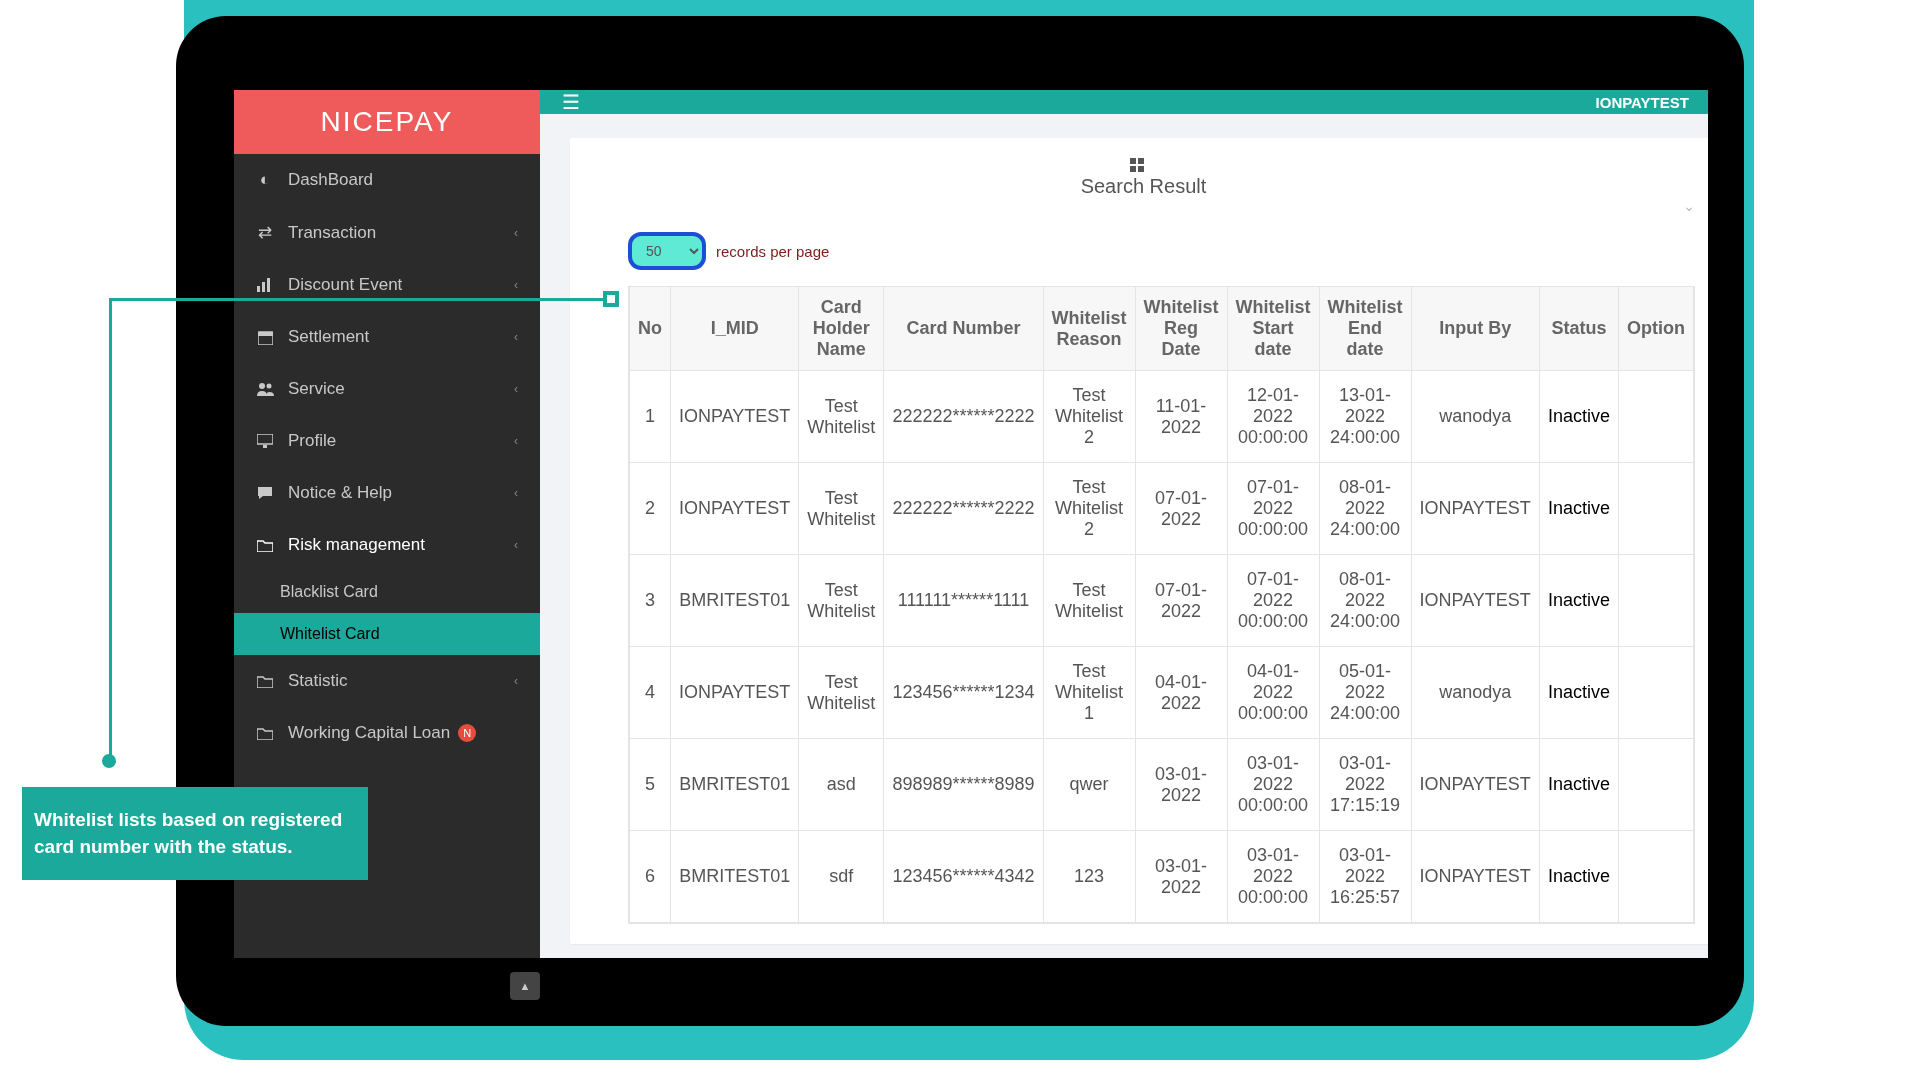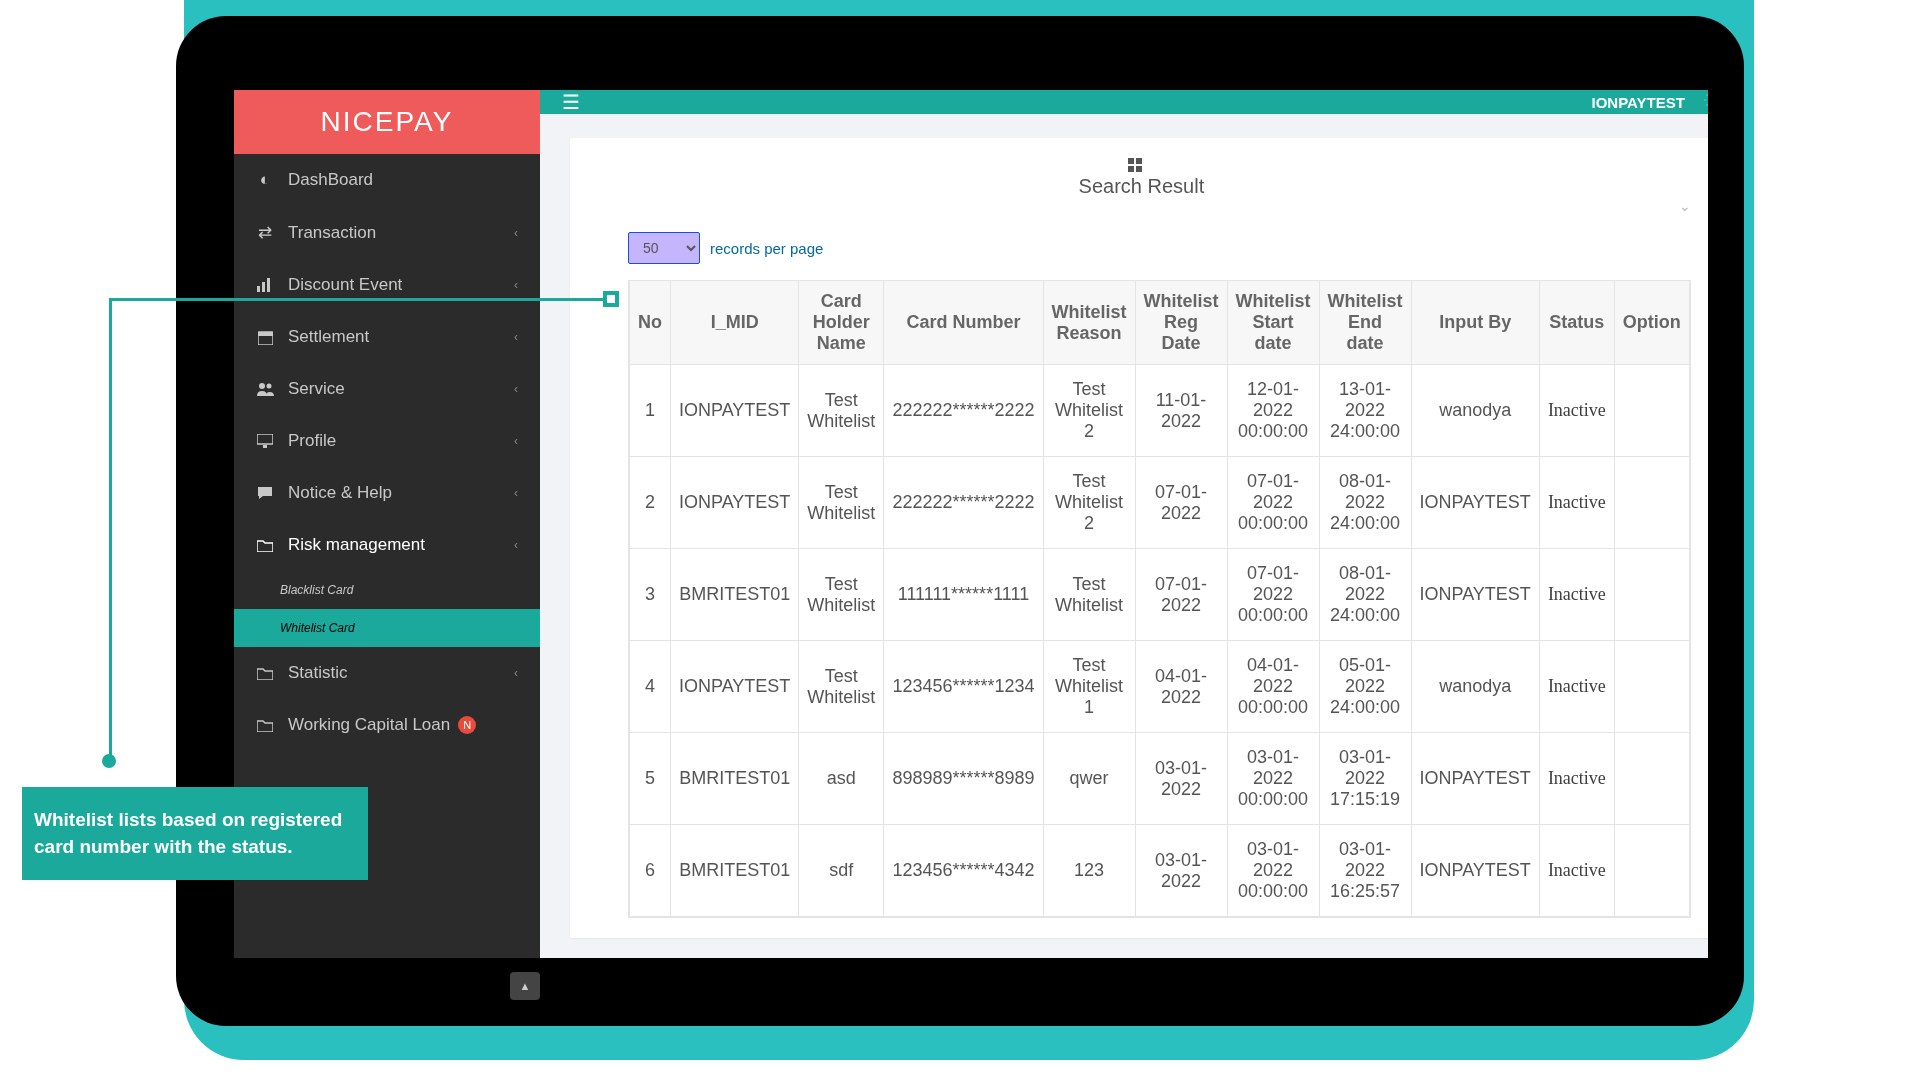--- a/index.html
+++ b/index.html
@@ -70,23 +70,22 @@
     .nav-item .chevron {
       position: absolute;
       right: 22px;
       font-size: 12px;
       color: #888;
     }
     .nav-item.expanded { color: #fff; align-items: center; }
     .sub-item {
       padding: 12px 20px 12px 46px;
       color: #c8c8c8;
-      font-size: 12px;
+      font-size: 16px;
       cursor: pointer;
-      font-style: italic;
     }
     .sub-item.active { background: #1aa99a; color: #000000; }
     .new-badge {
       display: inline-flex;
       align-items: center;
       justify-content: center;
       width: 18px; height: 18px;
       background: #e74c3c;
       color: #fff;
       border-radius: 50%;
@@ -144,45 +143,45 @@
     .panel-collapse { margin-left: auto; color: #bbb; font-size: 14px; cursor: pointer; }
     .records-row {
       display: flex;
       align-items: center;
       gap: 10px;
       margin: 8px 0 16px 36px;
       position: relative;
     }
     .records-select {
       padding: 6px 24px 6px 10px;
-      border: 1px solid #1d4ed8;
-      border-radius: 2px;
+      border: 4px solid #1d4ed8;
+      border-radius: 13px;
       font-size: 14px;
       color: #555;
-      background: #c4b5fd;
-    }
-    .records-label { color: #0369a1; font-size: 15px; }
+      background: #5eead4;
+    }
+    .records-label { color: #7f1d1d; font-size: 15px; }
     .table-wrap { margin-left: 36px; border: 1px solid #e4e4e4; border-top: none; }
     table.data { width: 100%; border-collapse: collapse; font-size: 18px; color: #555; }
     table.data th {
       background: #f7f7f7;
       border: 1px solid #e4e4e4;
       padding: 10px 8px;
       font-weight: 600;
       color: #666;
       text-align: center;
       vertical-align: middle;
     }
     table.data td {
       border: 1px solid #e4e4e4;
       padding: 14px 8px;
       text-align: center;
       vertical-align: middle;
     }
-    .status-inactive { color: #404040; font-family: Liberation Serif, serif; }
+    .status-inactive { color: #000000; }
     .callout {
       position: absolute;
       left: 22px;
       top: 787px;
       width: 346px;
       background: #1aa99a;
       color: #fff;
       padding: 20px 12px;
       font-size: 19px;
       font-weight: 600;

